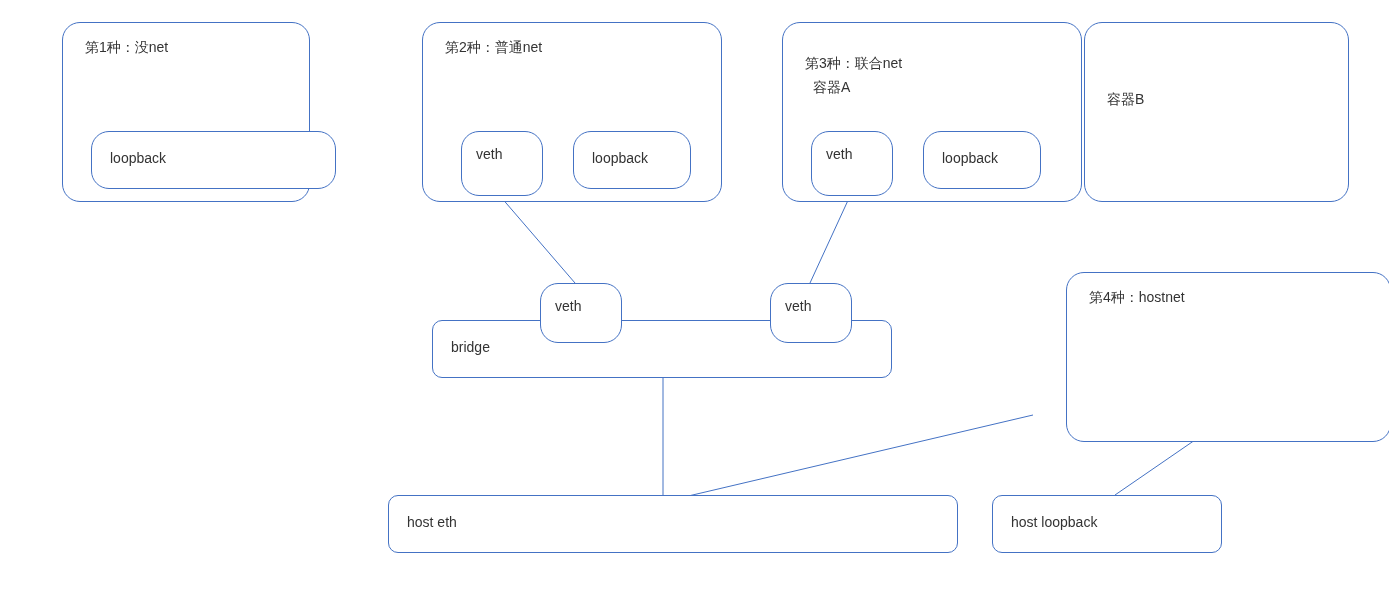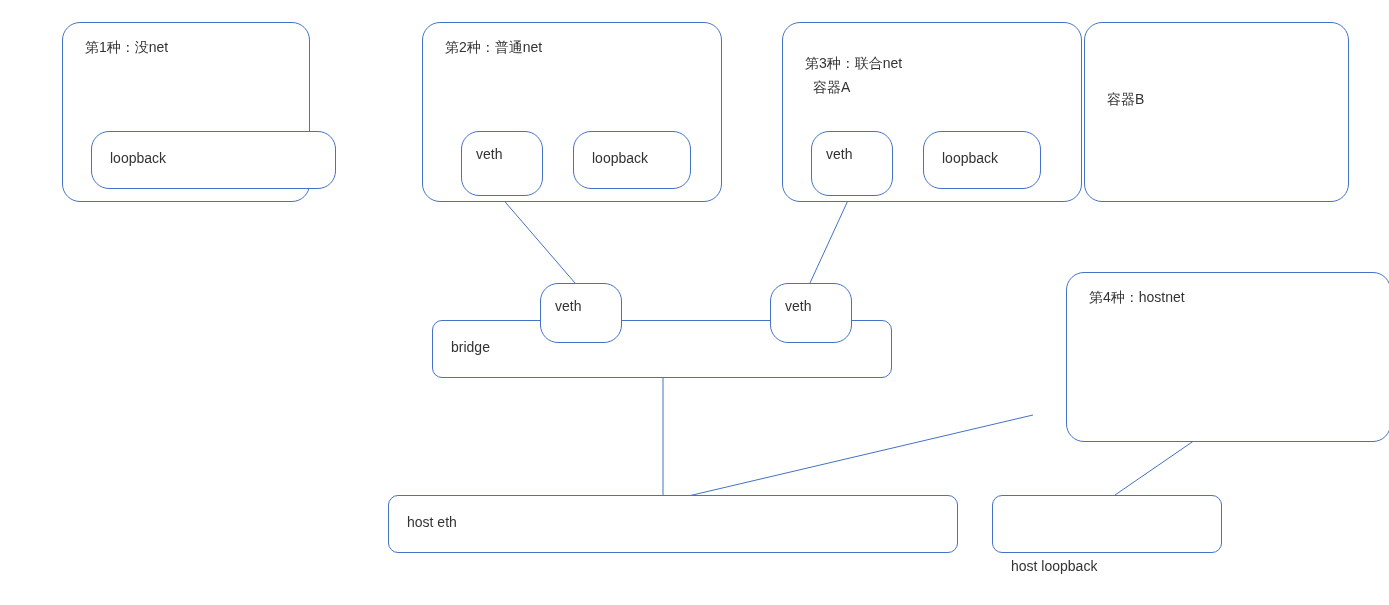--- a/index.html
+++ b/index.html
@@ -97,14 +97,14 @@
 
 <div class="box" style="left:1022px; top:272px; width:325px; height:170px;margin-left:44px;">
   <span class="label" style="left:22px; top:16px;">第4种：hostnet</span>
 </div>
 
 <div class="box" style="left:388px; top:495px; width:570px; height:58px; border-radius:10px;">
   <span class="label" style="left:18px; top:18px;">host eth</span>
 </div>
 
 <div class="box" style="left:992px; top:495px; width:230px; height:58px; border-radius:10px;">
-  <span class="label" style="left:18px; top:18px;margin-top:44px;">host loopback</span>
+  <span class="label" style="left:18px; top:18px;">host loopback</span>
 </div>
 
 </body></html>

